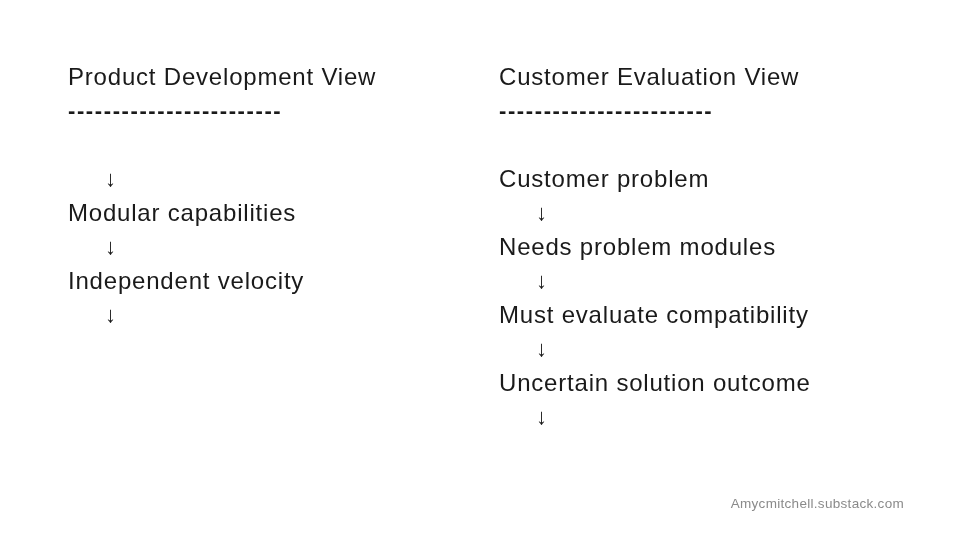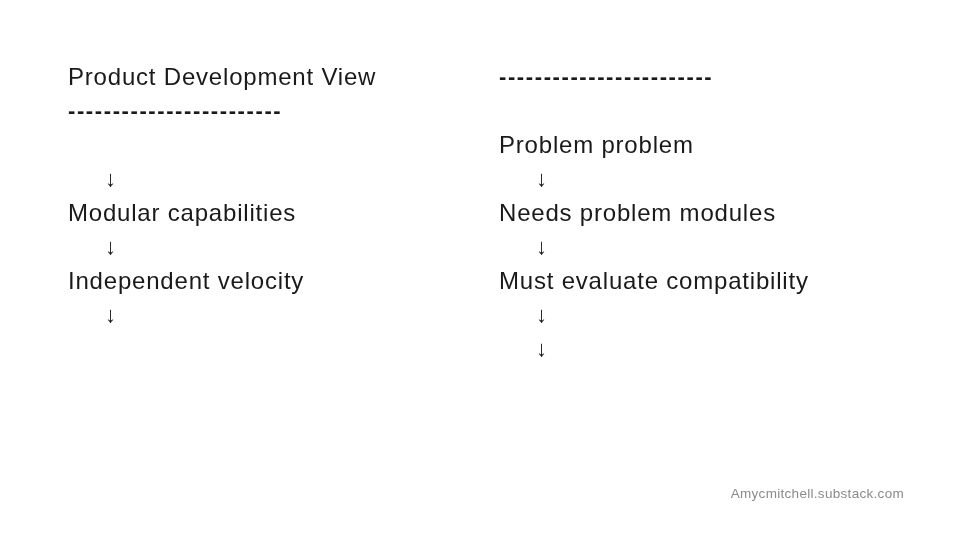--- a/index.html
+++ b/index.html
@@ -36,21 +36,21 @@
     font-weight: 700;
     font-size: 22px;
   }
   .arrow-line {
     padding-left: 37px;
     font-size: 22px;
   }
   .blank {  }
   .attribution {
     position: absolute;
-    top: 486px;
+    top: 496px;
     right: 74px;
     font-size: 13.5px;
     letter-spacing: 0.3px;
     color: #8a8a8a;
   }
 </style>
 </head>
 <body>
 
 <div class="slide">
@@ -60,26 +60,28 @@
     <div class="line divider">------------------------</div>
     <div class="line blank"></div>
     <div class="line arrow-line">↓</div>
     <div class="line step">Modular capabilities</div>
     <div class="line arrow-line">↓</div>
     <div class="line step">Independent velocity</div>
     <div class="line arrow-line">↓</div>
   </section>
 
   <section class="col col-right">
+    <div class="line title">Customer Evaluation View</div>
     <div class="line divider">------------------------</div>
     <div class="line blank"></div>
-    <div class="line step">Problem problem</div>
+    <div class="line step">Customer problem</div>
     <div class="line arrow-line">↓</div>
     <div class="line step">Needs problem modules</div>
     <div class="line arrow-line">↓</div>
     <div class="line step">Must evaluate compatibility</div>
     <div class="line arrow-line">↓</div>
+    <div class="line step">Uncertain solution outcome</div>
     <div class="line arrow-line">↓</div>
   </section>
 
   <div class="attribution">Amycmitchell.substack.com</div>
 
 </div>
 
 </body></html>

